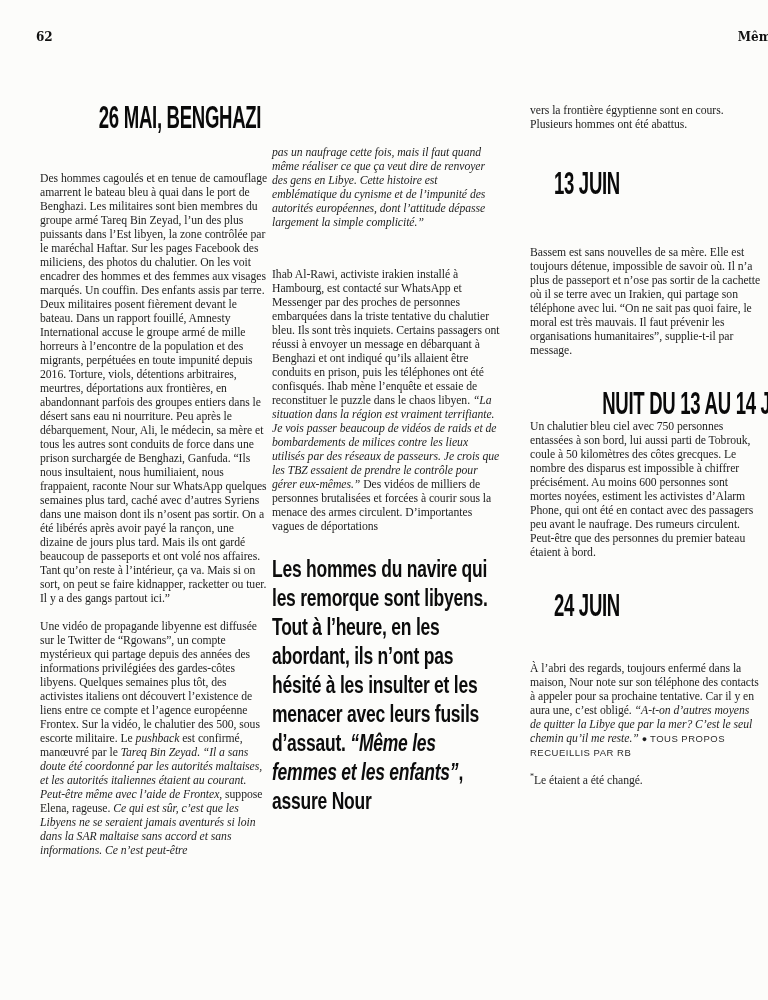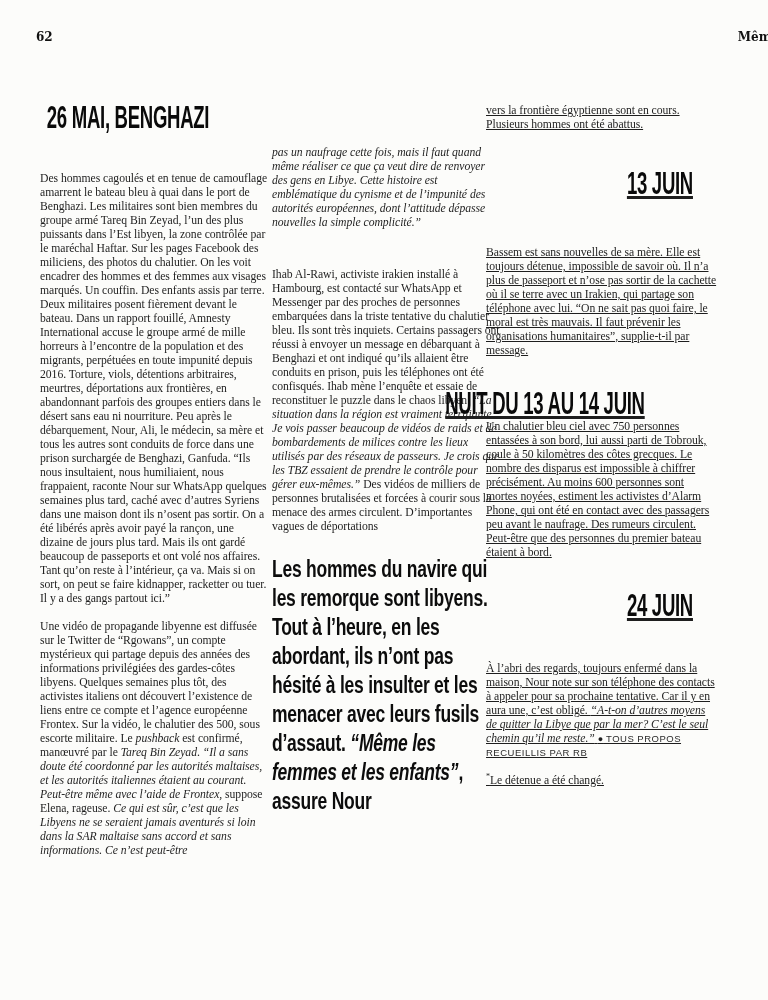--- a/index.html
+++ b/index.html
@@ -18,39 +18,39 @@
     font-family:"DejaVu Serif", serif;
     font-weight:700;font-size:12px;color:#111;
   }
   .folio-left{left:36px;}
   .folio-right{right:31px;}
 
   
   .col{position:absolute;top:0;}
   .col1{left:40px;width:228px;}
   .col2{left:272px;width:228px;}
-  .col3{left:486px;width:231px;text-decoration:underline;}
+  .col3{left:530px;width:231px;}
 
   
   .body-text{
     font-size:11.7px;line-height:14px;
     letter-spacing:-0.05px;
     text-align:left;color:#1e1e1e;
   }
   .sg-i{font-style:italic;}
   .sg-r{font-style:normal;}
   .sg-caps{
     font-family:"Liberation Sans", sans-serif;
     font-size:9.5px;letter-spacing:0.5px;color:#2a2a2a;
   }
   .sg-dot{font-size:9px;}
   .sg-sup{vertical-align:super;font-size:8px;line-height:0;}
 
   
-  .h{display:flex;justify-content:flex-end;height:34px;align-items:center;}
+  .h{display:flex;justify-content:flex-start;height:34px;align-items:center;}
   .h-in{
     font-family:"Liberation Sans", sans-serif;
     font-weight:800;font-size:32px;line-height:34px;
     letter-spacing:-0.5px;white-space:nowrap;color:#0a0a0a;
     transform:scaleX(0.58);transform-origin:50% 50%;
   }
 
   
   .pullquote{
     width:300px;
@@ -92,35 +92,35 @@
 
   <div class="col col1">
     <div class="h c1-h">
       <span class="h-in">26 MAI, BENGHAZI</span>
     </div>
     <div class="body-text c1-p1">Des hommes cagoulés et en tenue de camouflage amarrent le bateau bleu à quai dans le port de Benghazi. Les militaires sont bien membres du groupe armé Tareq Bin Zeyad, l’un des plus puissants dans l’Est libyen, la zone contrôlée par le maréchal Haftar. Sur les pages Facebook des miliciens, des photos du chalutier. On les voit encadrer des hommes et des femmes aux visages marqués. Un couffin. Des enfants assis par terre. Deux militaires posent fièrement devant le bateau. Dans un rapport fouillé, Amnesty International accuse le groupe armé de mille horreurs à l’encontre de la population et des migrants, perpétuées en toute impunité depuis 2016. Torture, viols, détentions arbitraires, meurtres, déportations aux frontières, en abandonnant parfois des groupes entiers dans le désert sans eau ni nourriture. Peu après le débarquement, Nour, Ali, le médecin, sa mère et tous les autres sont conduits de force dans une prison surchargée de Benghazi, Ganfuda. “Ils nous insultaient, nous humiliaient, nous frappaient, raconte Nour sur WhatsApp quelques semaines plus tard, caché avec d’autres Syriens dans une maison dont ils n’osent pas sortir. On a été libérés après avoir payé la rançon, une dizaine de jours plus tard. Mais ils ont gardé beaucoup de passeports et ont volé nos affaires. Tant qu’on reste à l’intérieur, ça va. Mais si on sort, on peut se faire kidnapper, racketter ou tuer. Il y a des gangs partout ici.”</div>
     <div class="body-text c1-p2"><span class="sg-r">Une vidéo de propagande libyenne est diffusée sur le Twitter de “Rgowans”, un compte mystérieux qui partage depuis des années des informations privilégiées des gardes-côtes libyens. Quelques semaines plus tôt, des activistes italiens ont découvert l’existence de liens entre ce compte et l’agence européenne Frontex. Sur la vidéo, le chalutier des 500, sous escorte militaire. Le </span><span class="sg-i">pushback</span><span class="sg-r"> est confirmé, manœuvré par le </span><span class="sg-i">Tareq Bin Zeyad</span><span class="sg-r">. </span><span class="sg-i">“Il a sans doute été coordonné par les autorités maltaises, et les autorités italiennes étaient au courant. Peut-être même avec l’aide de Frontex,</span><span class="sg-r"> suppose Elena, rageuse. </span><span class="sg-i">Ce qui est sûr, c’est que les Libyens ne se seraient jamais aventurés si loin dans la SAR maltaise sans accord et sans informations. Ce n’est peut-être</span></div>
   </div>
 
   <div class="col col2">
-    <div class="body-text c2-open"><span class="sg-i">pas un naufrage cette fois, mais il faut quand même réaliser ce que ça veut dire de renvoyer des gens en Libye. Cette histoire est emblématique du cynisme et de l’impunité des autorités européennes, dont l’attitude dépasse nouvelles la simple complicité.”</span></div>
+    <div class="body-text c2-open"><span class="sg-i">pas un naufrage cette fois, mais il faut quand même réaliser ce que ça veut dire de renvoyer des gens en Libye. Cette histoire est emblématique du cynisme et de l’impunité des autorités européennes, dont l’attitude dépasse largement la simple complicité.”</span></div>
     <div class="body-text c2-p"><span class="sg-r">Ihab Al-Rawi, activiste irakien installé à Hambourg, est contacté sur WhatsApp et Messenger par des proches de personnes embarquées dans la triste tentative du chalutier bleu. Ils sont très inquiets. Certains passagers ont réussi à envoyer un message en débarquant à Benghazi et ont indiqué qu’ils allaient être conduits en prison, puis les téléphones ont été confisqués. Ihab mène l’enquête et essaie de reconstituer le puzzle dans le chaos libyen. </span><span class="sg-i">“La situation dans la région est vraiment terrifiante. Je vois passer beaucoup de vidéos de raids et de bombardements de milices contre les lieux utilisés par des réseaux de passeurs. Je crois que les TBZ essaient de prendre le contrôle pour gérer eux-mêmes.”</span><span class="sg-r"> Des vidéos de milliers de personnes brutalisées et forcées à courir sous la menace des armes circulent. D’importantes vagues de déportations</span></div>
     <div class="pullquote c2-quote"><span class="sg-b">Les hommes du navire qui les remorque sont libyens. Tout à l’heure, en les abordant, ils n’ont pas hésité à les insulter et les menacer avec leurs fusils d’assaut. </span><span class="sg-bi">“Même les femmes et les enfants”</span><span class="sg-b">, assure Nour</span></div>
   </div>
 
   <div class="col col3">
     <div class="body-text c3-p1">vers la frontière égyptienne sont en cours. Plusieurs hommes ont été abattus.</div>
     <div class="h c3-h1">
       <span class="h-in">13 JUIN</span>
     </div>
     <div class="body-text c3-p3">Bassem est sans nouvelles de sa mère. Elle est toujours détenue, impossible de savoir où. Il n’a plus de passeport et n’ose pas sortir de la cachette où il se terre avec un Irakien, qui partage son téléphone avec lui. “On ne sait pas quoi faire, le moral est très mauvais. Il faut prévenir les organisations humanitaires”, supplie-t-il par message.</div>
     <div class="h c3-h2">
       <span class="h-in">NUIT DU 13 AU 14 JUIN</span>
     </div>
     <div class="body-text c3-p4">Un chalutier bleu ciel avec 750 personnes entassées à son bord, lui aussi parti de Tobrouk, coule à 50 kilomètres des côtes grecques. Le nombre des disparus est impossible à chiffrer précisément. Au moins 600 personnes sont mortes noyées, estiment les activistes d’Alarm Phone, qui ont été en contact avec des passagers peu avant le naufrage. Des rumeurs circulent. Peut-être que des personnes du premier bateau étaient à bord.</div>
     <div class="h c3-h3">
       <span class="h-in">24 JUIN</span>
     </div>
     <div class="body-text c3-p5"><span class="sg-r">À l’abri des regards, toujours enfermé dans la maison, Nour note sur son téléphone des contacts à appeler pour sa prochaine tentative. Car il y en aura une, c’est obligé. </span><span class="sg-i">“A-t-on d’autres moyens de quitter la Libye que par la mer? C’est le seul chemin qu’il me reste.”</span><span class="sg-r"> </span><span class="sg-dot">●</span><span class="sg-caps"> TOUS PROPOS RECUEILLIS PAR RB</span></div>
-    <div class="body-text c3-foot"><span class="sg-sup">*</span><span class="sg-r">Le détenue a été changé.</span></div>
+    <div class="body-text c3-foot"><span class="sg-sup">*</span><span class="sg-r">Le étaient a été changé.</span></div>
   </div>
 
 </div>
 
 </body></html>

